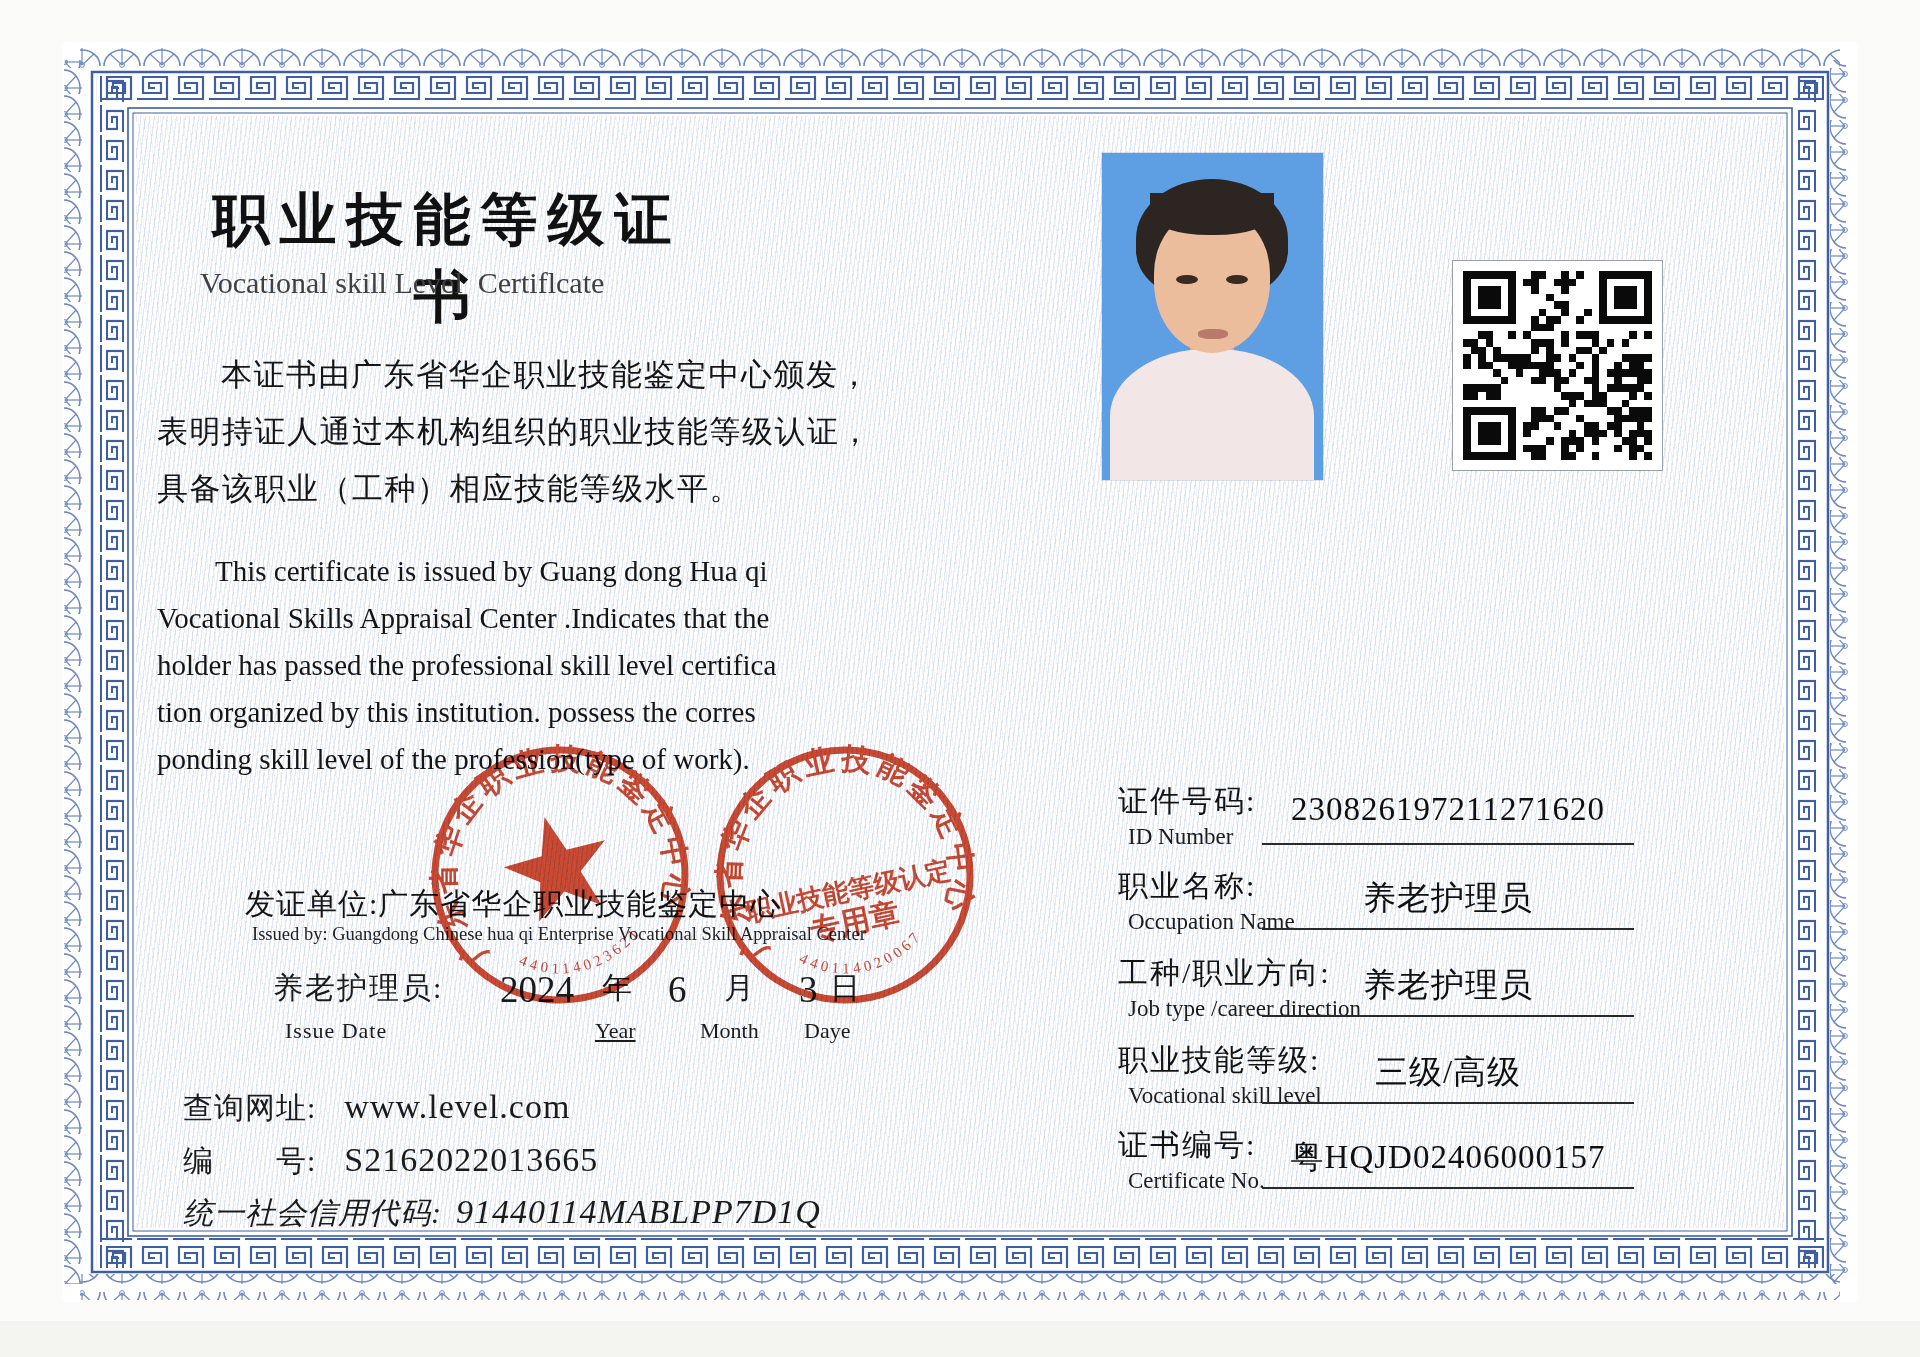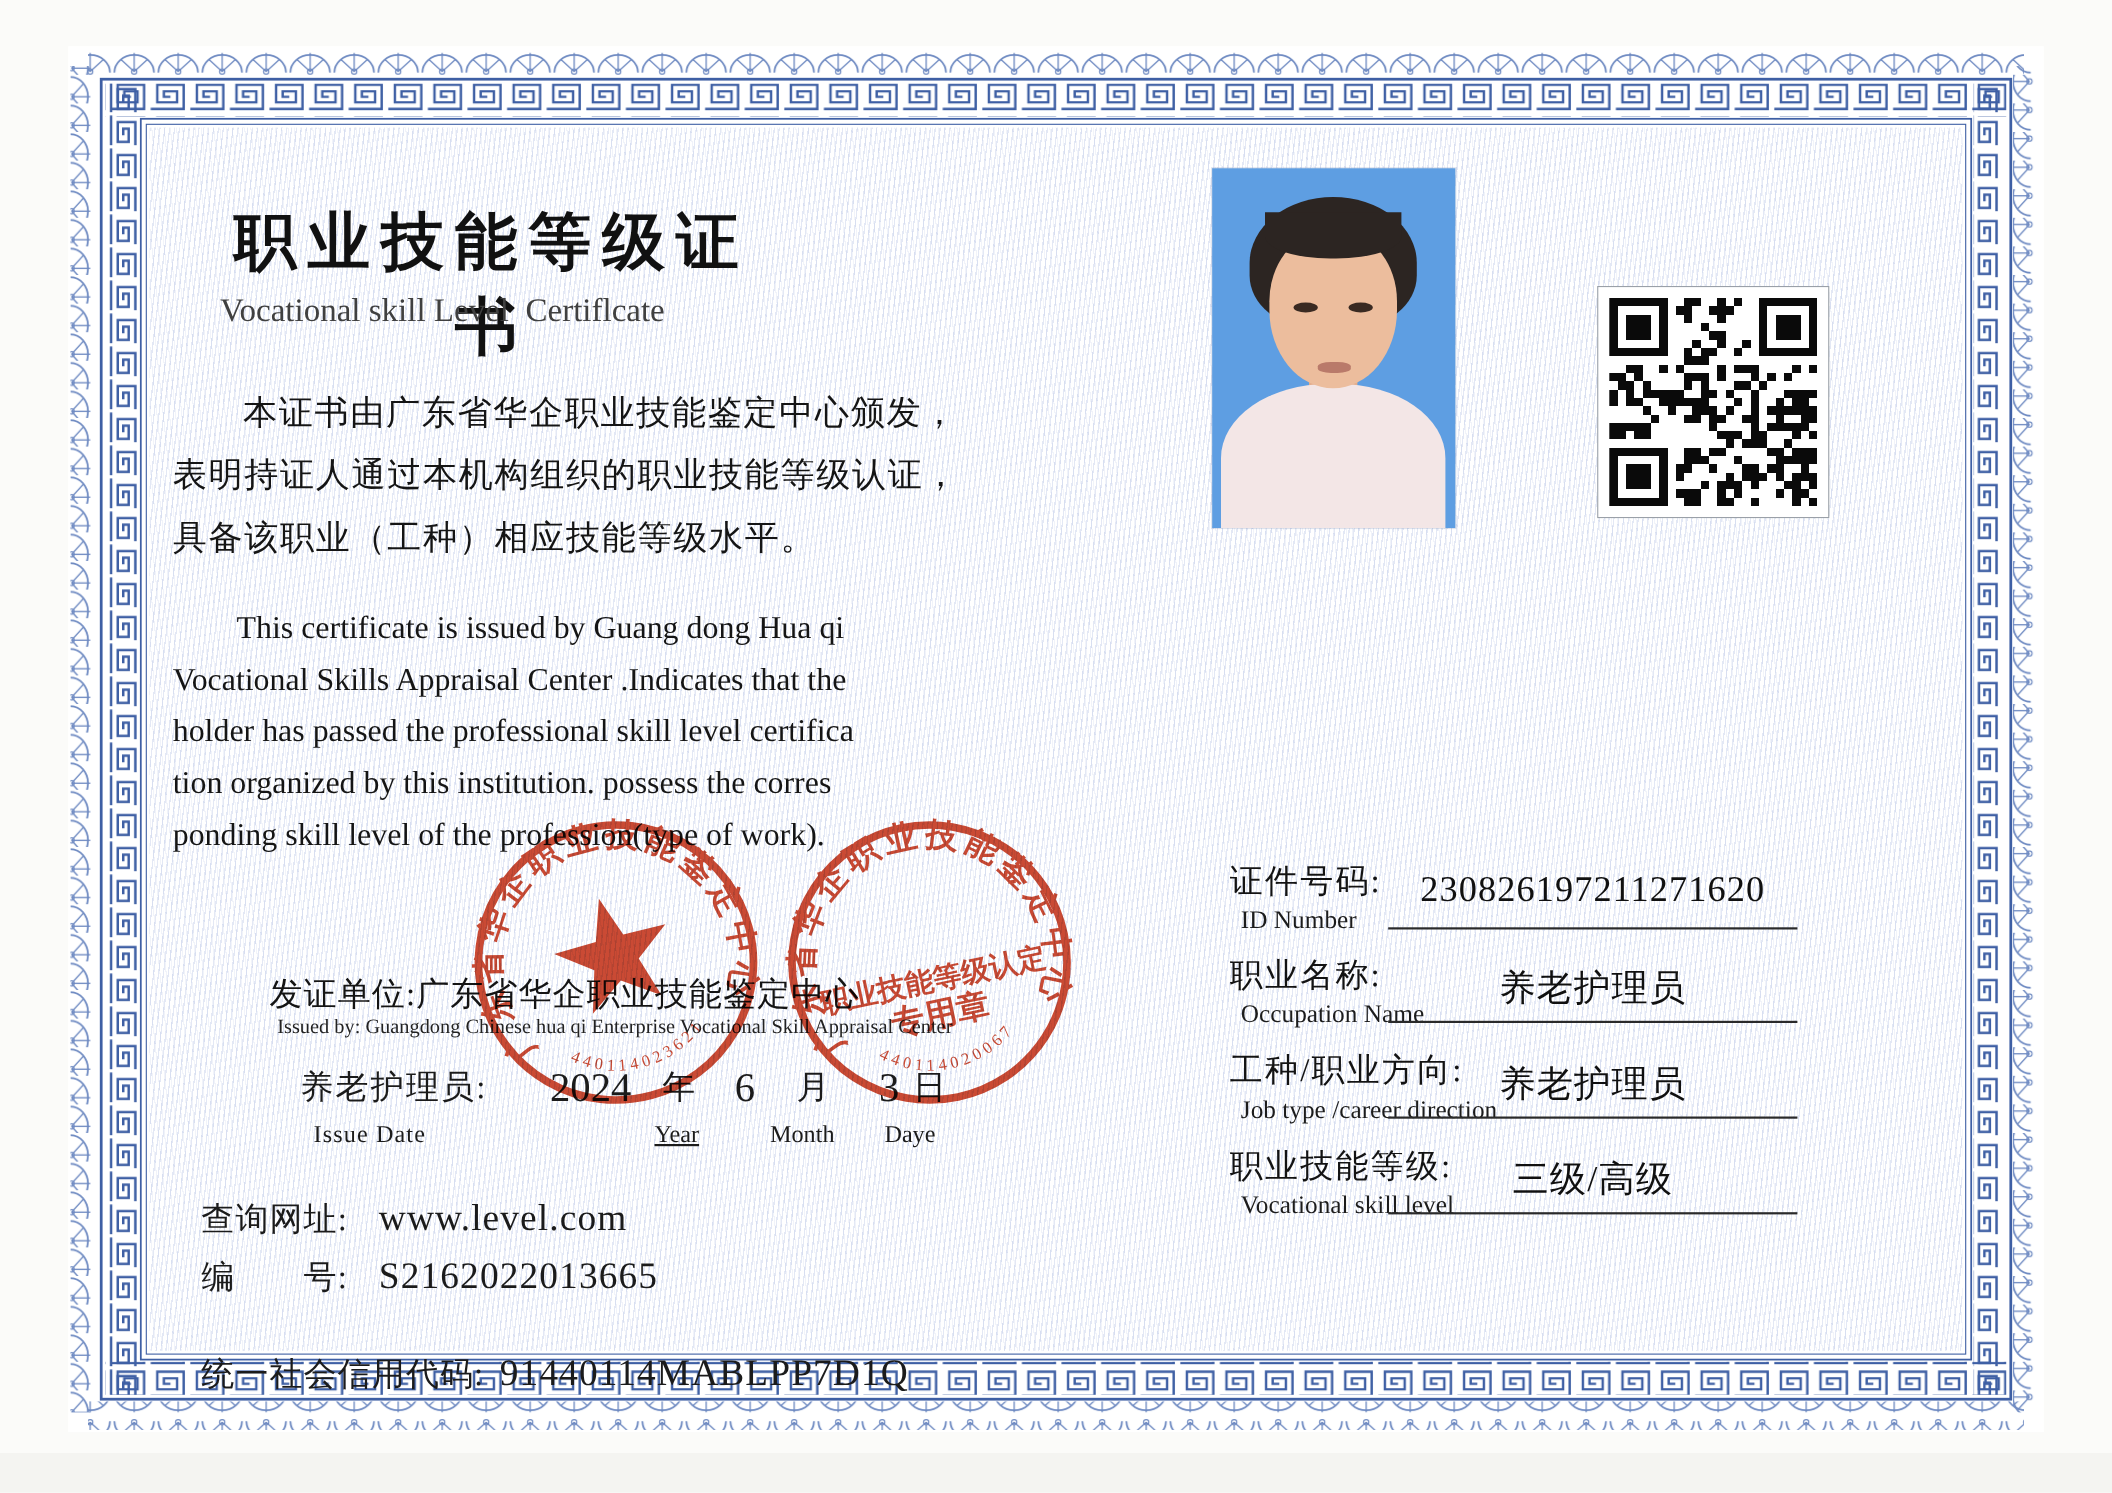--- a/index.html
+++ b/index.html
@@ -35,21 +35,21 @@
   .date-en span{position:absolute;top:0;}
   .e-issue{left:223px;letter-spacing:1px;}
   .e-year{left:533px;text-decoration:underline;}
   .e-month{left:638px;}
   .e-day{left:742px;}
   .foot-row{left:121px;width:820px;height:46px;}
   .foot-row .flabel{font-size:30px;letter-spacing:1px;}
   .foot-row .fval{font-family:"Liberation Serif","DejaVu Serif",serif;font-size:34px;letter-spacing:1px;}
   .fr1{top:1046px;} .fr1 .fval{margin-left:28px;}
   .fr2{top:1099px;} .fr2 .fval{margin-left:28px;}
-  .fr3{top:1187px;} .fr3 .fval{margin-left:14px;}
+  .fr3{top:1151px;font-style:italic;} .fr3 .fval{margin-left:14px;}
   .photo{left:1040px;top:111px;width:221px;height:327px;background:#5e9ee2;overflow:hidden;
          box-shadow:0 0 0 1px rgba(120,140,180,0.25);}
   .hair{position:absolute;left:34px;top:26px;width:152px;height:120px;background:#2c2522;
         border-radius:52% 52% 42% 42%;}
   .face{position:absolute;left:52px;top:58px;width:116px;height:142px;background:#ecbd9d;
         border-radius:46% 46% 52% 52%;}
   .fringe{position:absolute;left:48px;top:40px;width:124px;height:42px;background:#2c2522;
         border-radius:0 0 48% 48%;}
   .eye{position:absolute;top:122px;width:22px;height:9px;background:#3a2a22;border-radius:50%;}
   .eye.l{left:74px;} .eye.r{left:124px;}
@@ -385,20 +385,26 @@
       <div class="fen">Job type /career direction</div>
       <div class="fvalue">养老护理员</div>
       <div class="fline"></div>
     </div>
     <div class="field-row" style="top:998px">
       <div class="fcn">职业技能等级:</div>
       <div class="fen">Vocational skill level</div>
       <div class="fvalue">三级/高级</div>
       <div class="fline"></div>
     </div>
+    <div class="field-row" style="top:1083px">
+      <div class="fcn">证书编号:</div>
+      <div class="fen">Certificate No.</div>
+      <div class="fvalue">粤HQJD02406000157</div>
+      <div class="fline"></div>
+    </div>
 
     <svg class="stamp stamp-left" viewBox="0 0 270 270">
       <g transform="rotate(-15 135 135)" fill="#c63c24">
         <circle cx="135" cy="135" r="125" fill="none" stroke="#c63c24" stroke-width="7"></circle>
         <path id="arcL" d="M38,178 A106,106 0 1 1 232,178" fill="none"></path>
         <text class="sr-text" font-size="30" letter-spacing="5" fill="#c63c24">
           <textPath href="#arcL" startOffset="50%" text-anchor="middle">广东省华企职业技能鉴定中心</textPath>
         </text>
         <polygon points="135,75 147.9,112.2 187.3,113 155.9,136.8 167.3,174.5 135,152 102.7,174.5 114.1,136.8 82.7,113 122.1,112.2"></polygon>
         <path id="numL" d="M58,196 A98,98 0 0 0 212,196" fill="none"></path>

